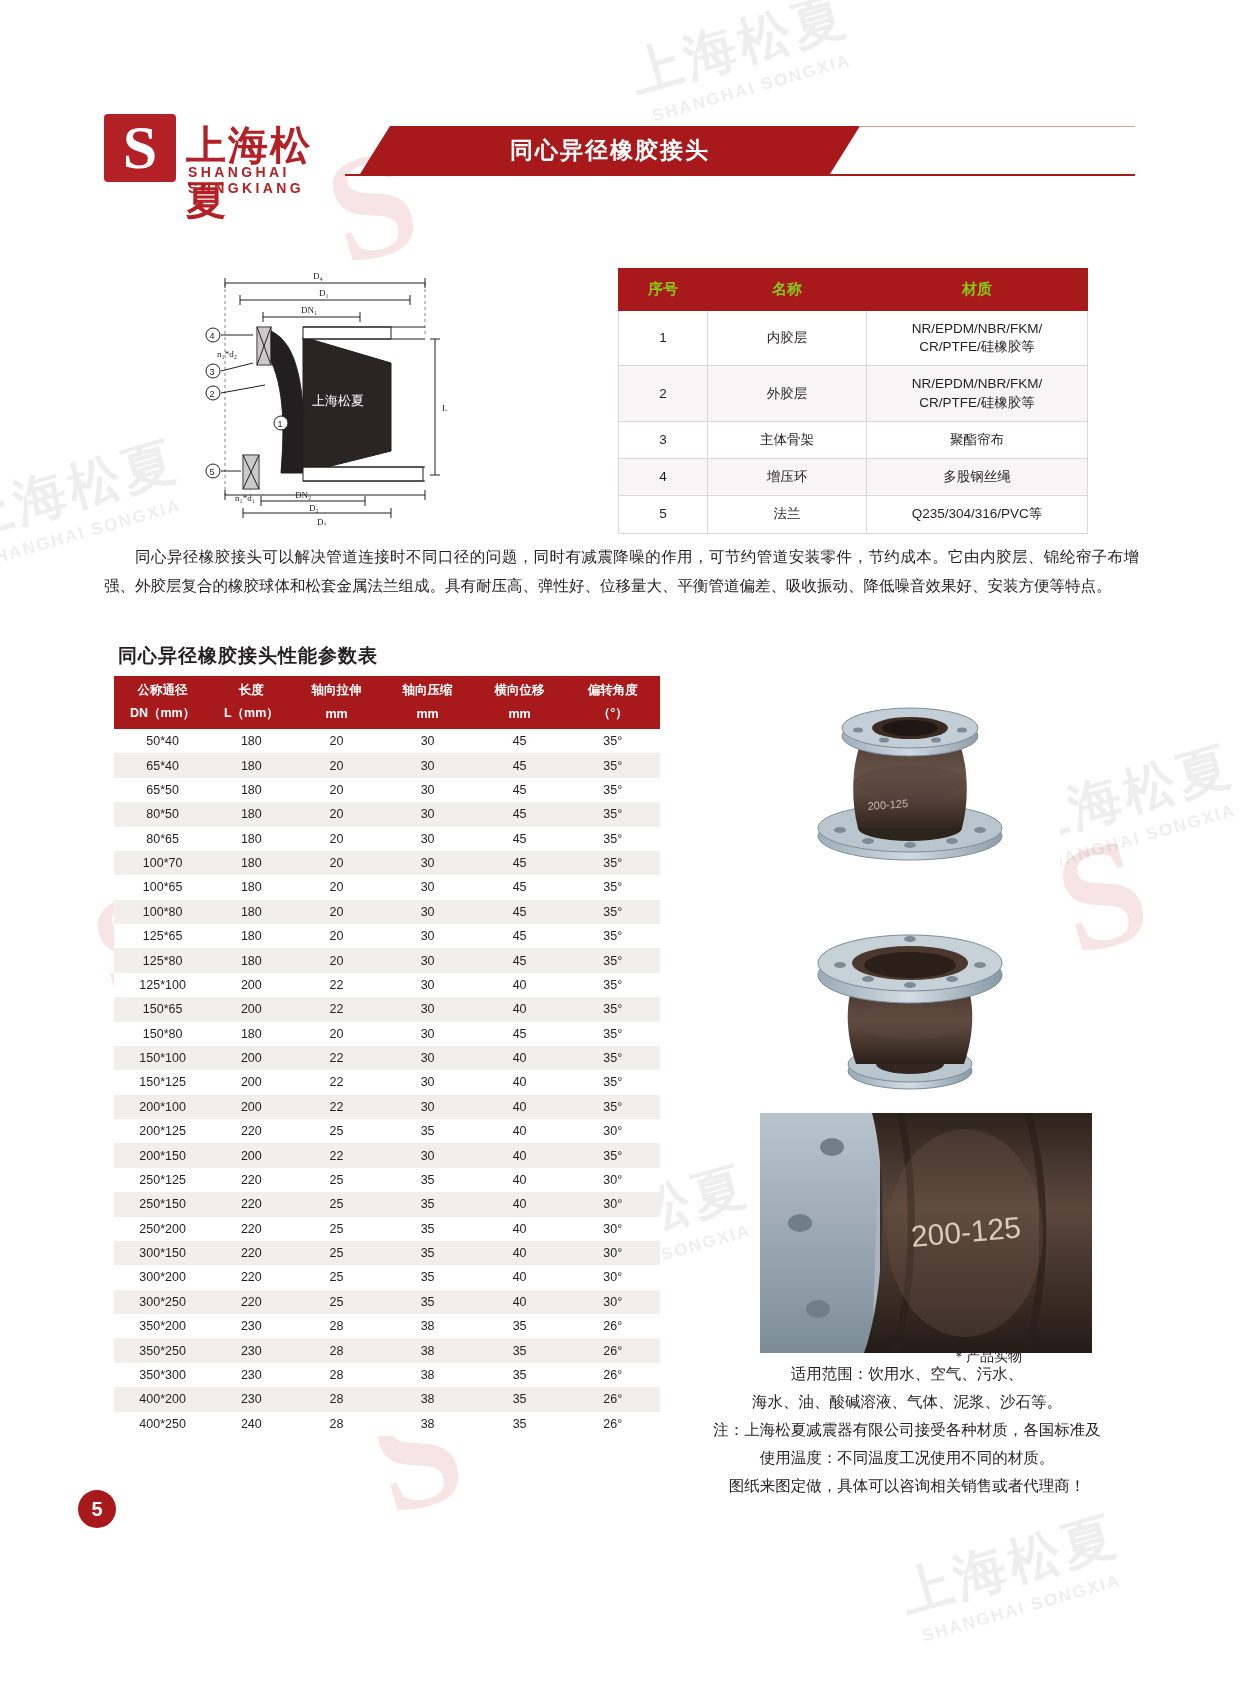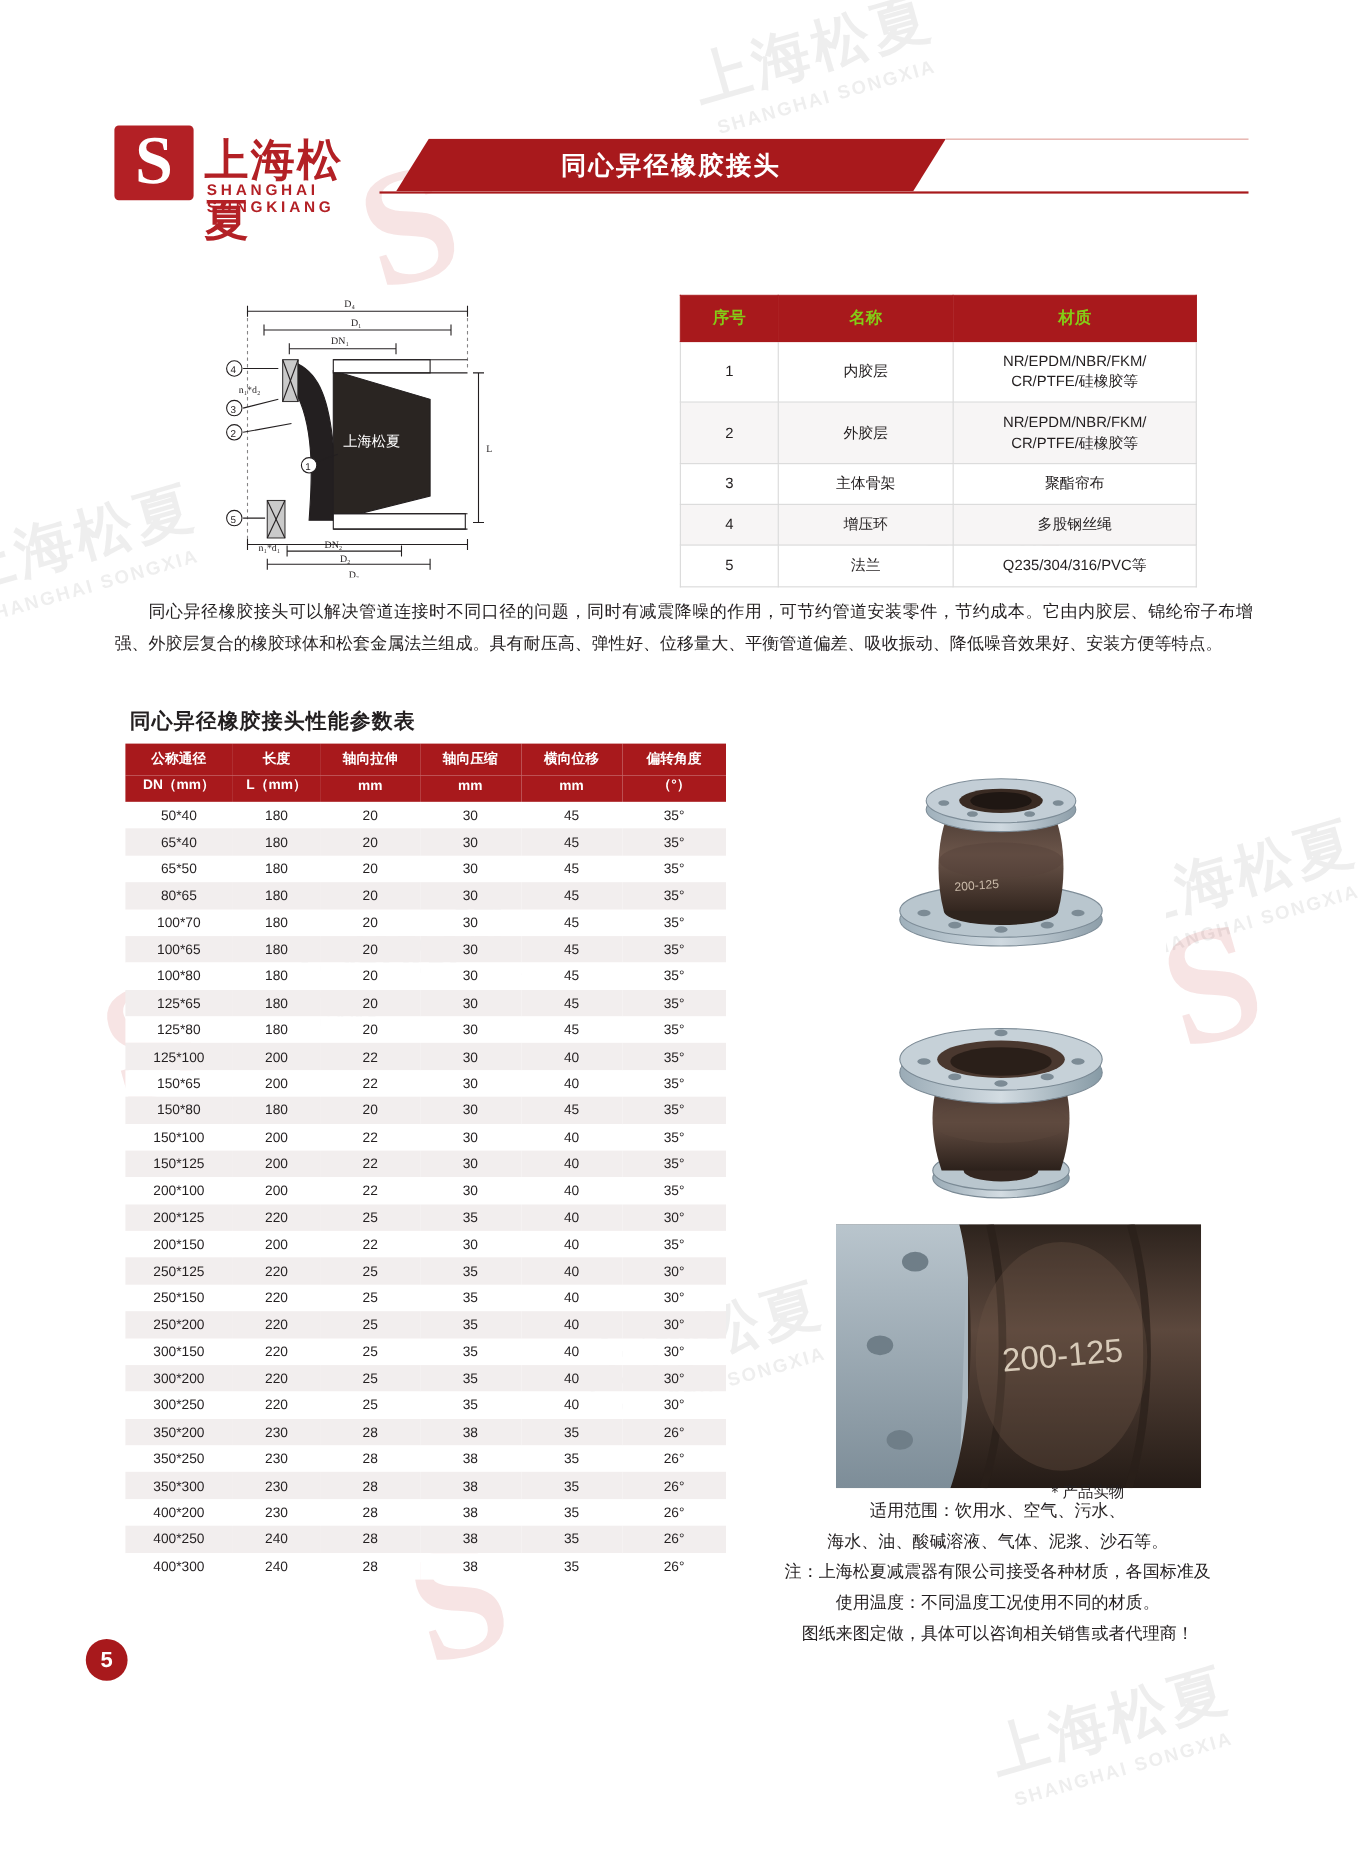--- a/index.html
+++ b/index.html
@@ -334,20 +334,28 @@
       </tr>
     <tr>
         <td>65*50</td>
         <td>180</td>
         <td>20</td>
         <td>30</td>
         <td>45</td>
         <td>35°</td>
       </tr>
     <tr>
+        <td>80*50</td>
+        <td>180</td>
+        <td>20</td>
+        <td>30</td>
+        <td>45</td>
+        <td>35°</td>
+      </tr>
+    <tr>
         <td>80*65</td>
         <td>180</td>
         <td>20</td>
         <td>30</td>
         <td>45</td>
         <td>35°</td>
       </tr>
     <tr>
         <td>100*70</td>
         <td>180</td>
@@ -527,28 +535,20 @@
     <tr>
         <td>400*200</td>
         <td>230</td>
         <td>28</td>
         <td>38</td>
         <td>35</td>
         <td>26°</td>
       </tr>
     <tr>
         <td>400*250</td>
-        <td>240</td>
-        <td>28</td>
-        <td>38</td>
-        <td>35</td>
-        <td>26°</td>
-      </tr>
-    <tr>
-        <td>400*300</td>
         <td>240</td>
         <td>28</td>
         <td>38</td>
         <td>35</td>
         <td>26°</td>
       </tr>
   </tbody>
 </table>
 
 <div class="photo photo1">

